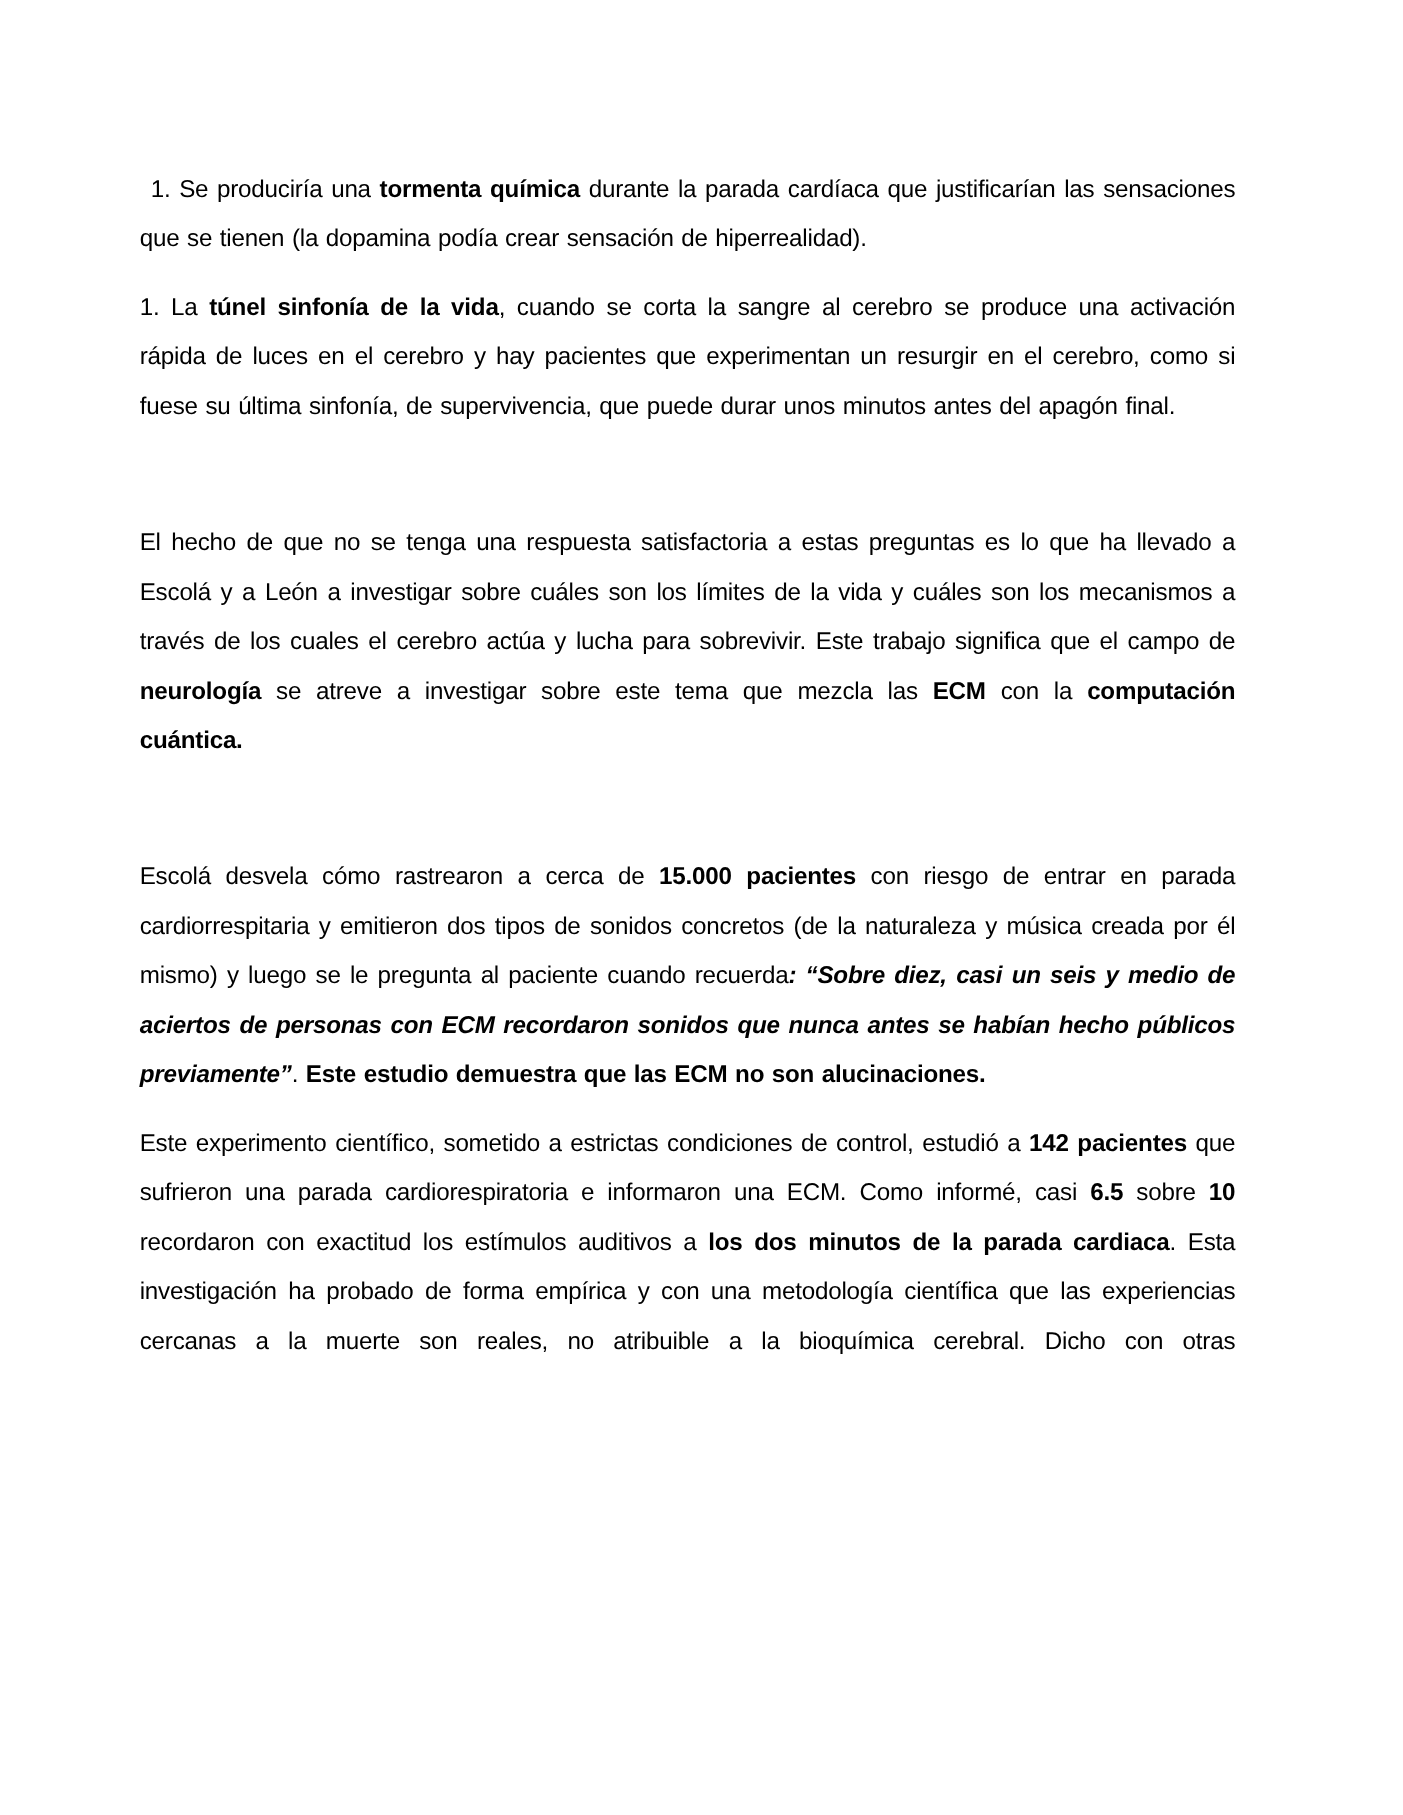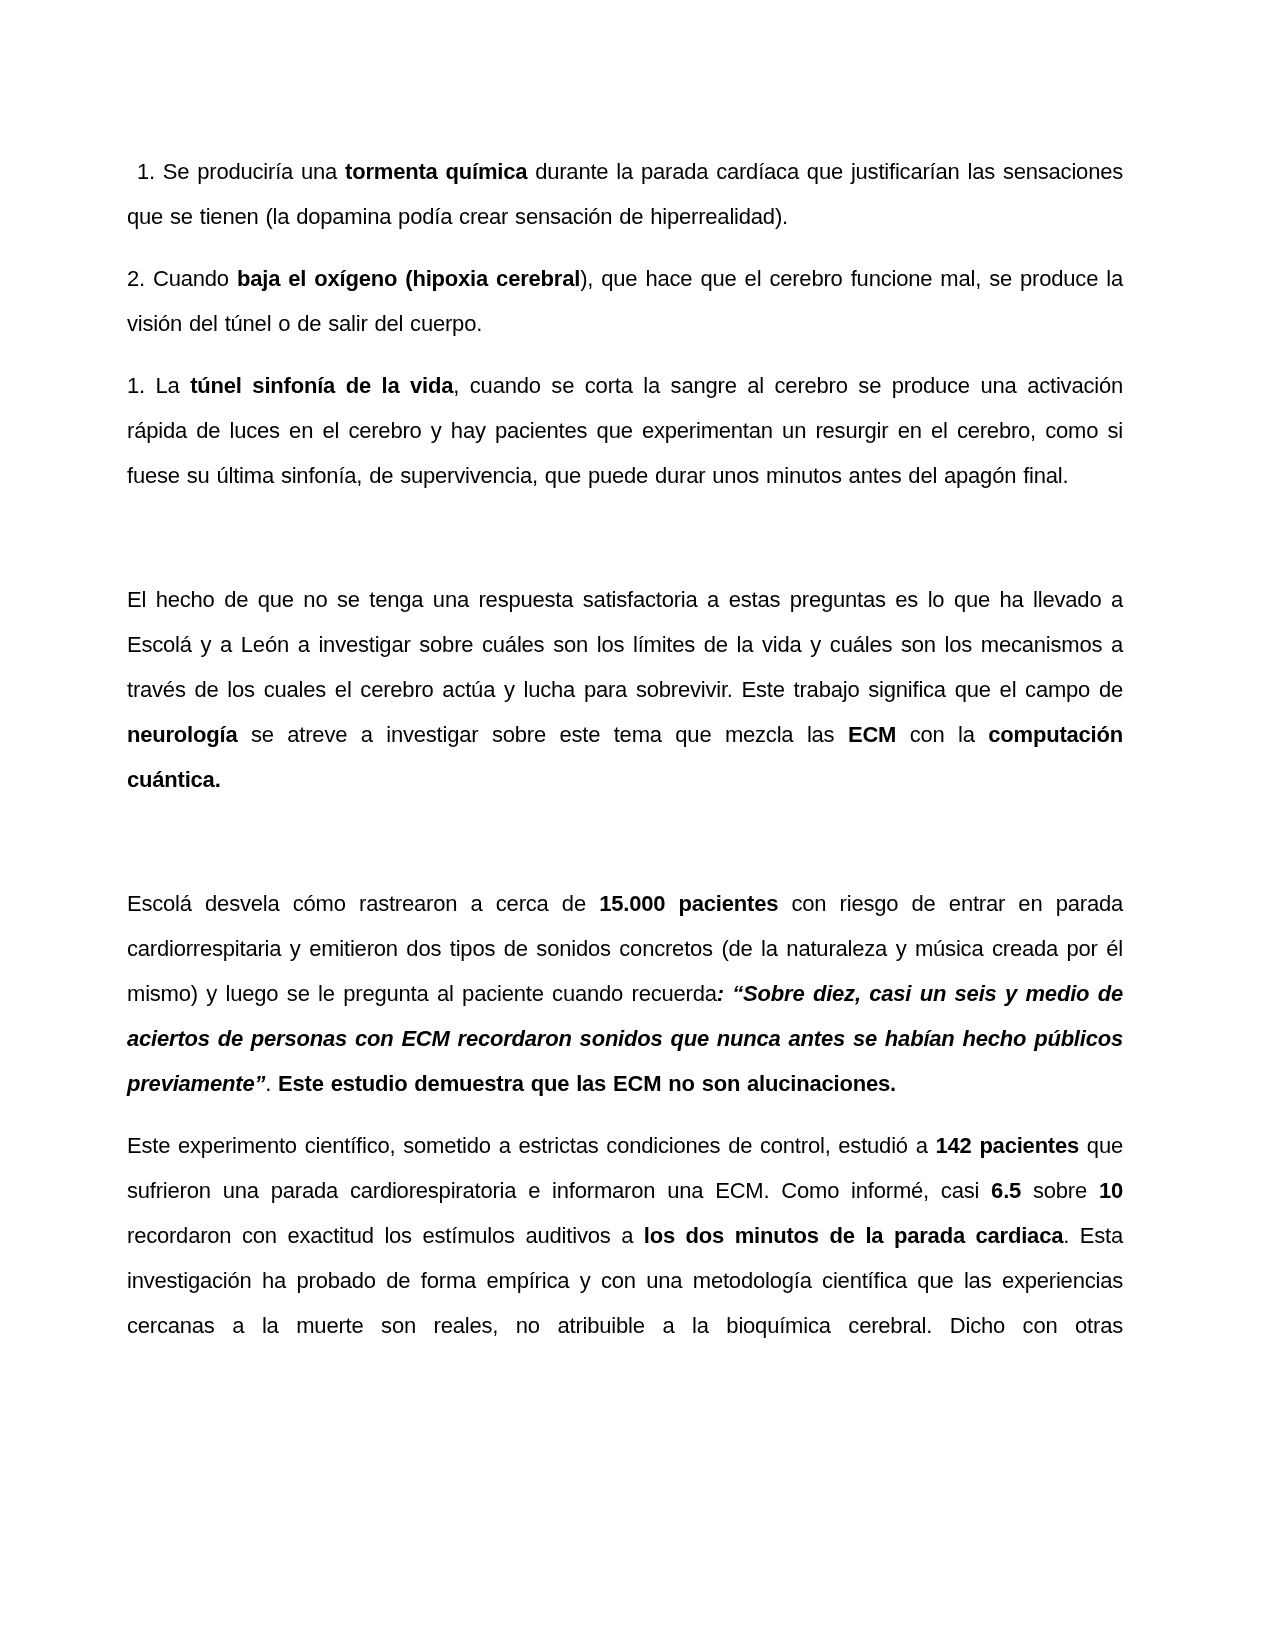--- a/index.html
+++ b/index.html
@@ -48,21 +48,20 @@
   }
   .b { font-weight: 700; }
   .i { font-style: italic; }
 </style>
 </head>
 <body>
 
 <div class="page">
   <div class="doc-body">
       <p class="para body indent"><span> 1. Se produciría una </span><span class="b">tormenta química</span><span> durante la parada cardíaca que justificarían las sensaciones que se tienen (la dopamina podía crear sensación de hiperrealidad).</span></p>
-      <p class="para body"><span>2. Cuando </span><span class="b">baja el oxígeno (hipoxia cerebral</span><span>), que hace que el cerebro funcione mal, se produce la visión del túnel o de salir del cuerpo.</span></p>
       <p class="para body"><span>1. La </span><span class="b">túnel sinfonía de la vida</span><span>, cuando se corta la sangre al cerebro se produce una activación rápida de luces en el cerebro y hay pacientes que experimentan un resurgir en el cerebro, como si fuese su última sinfonía, de supervivencia, que puede durar unos minutos antes del apagón final.</span></p>
       <p class="para spacer"></p>
       <p class="para body"><span>El hecho de que no se tenga una respuesta satisfactoria a estas preguntas es lo que ha llevado a Escolá y a León a investigar sobre cuáles son los límites de la vida y cuáles son los mecanismos a través de los cuales el cerebro actúa y lucha para sobrevivir. Este trabajo significa que el campo de </span><span class="b">neurología</span><span> se atreve a investigar sobre este tema que mezcla las </span><span class="b">ECM</span><span> con la </span><span class="b">computación cuántica.</span></p>
       <p class="para spacer"></p>
       <p class="para body"><span>Escolá desvela cómo rastrearon a cerca de </span><span class="b">15.000 pacientes</span><span> con riesgo de entrar en parada cardiorrespitaria y emitieron dos tipos de sonidos concretos (de la naturaleza y música creada por él mismo) y luego se le pregunta al paciente cuando recuerda</span><span class="b i">: “Sobre diez, casi un seis y medio de aciertos de personas con ECM recordaron sonidos que nunca antes se habían hecho públicos previamente”</span><span>. </span><span class="b">Este estudio demuestra que las ECM no son alucinaciones.</span></p>
       <p class="para body continued"><span>Este experimento científico, sometido a estrictas condiciones de control, estudió a </span><span class="b">142 pacientes</span><span> que sufrieron una parada cardiorespiratoria e informaron una ECM. Como informé, casi </span><span class="b">6.5</span><span> sobre </span><span class="b">10</span><span> recordaron con exactitud los estímulos auditivos a </span><span class="b">los dos minutos de la parada cardiaca</span><span>. Esta investigación ha probado de forma empírica y con una metodología científica que las experiencias cercanas a la muerte son reales, no atribuible a la bioquímica cerebral. Dicho con otras</span></p>
     </div>
 </div>
 
 </body></html>

